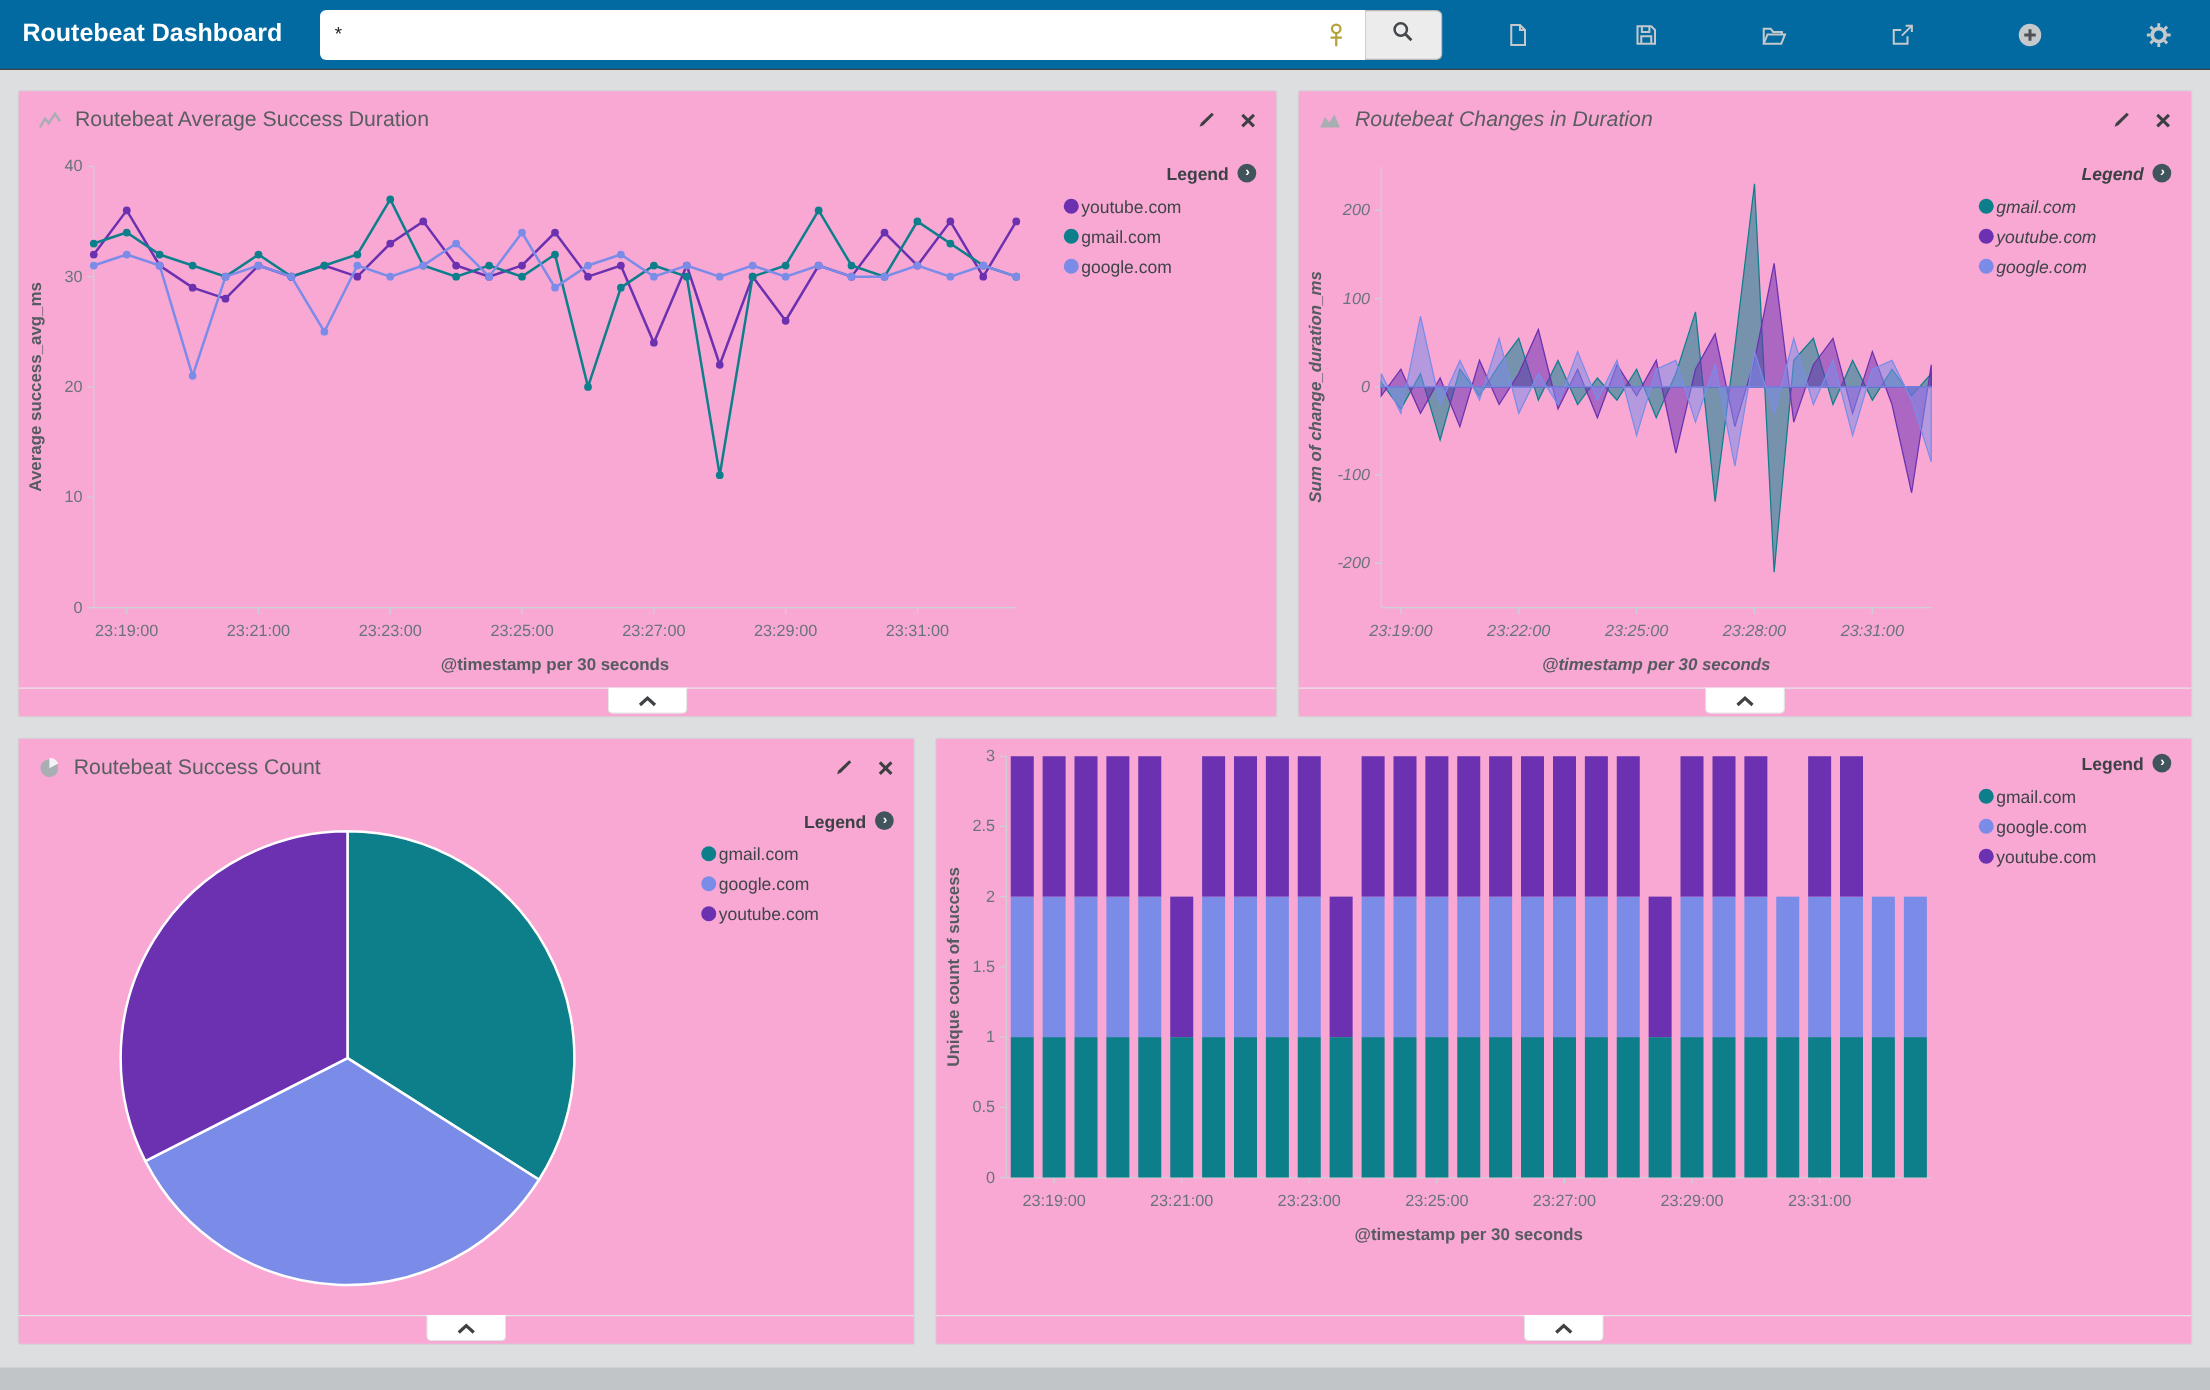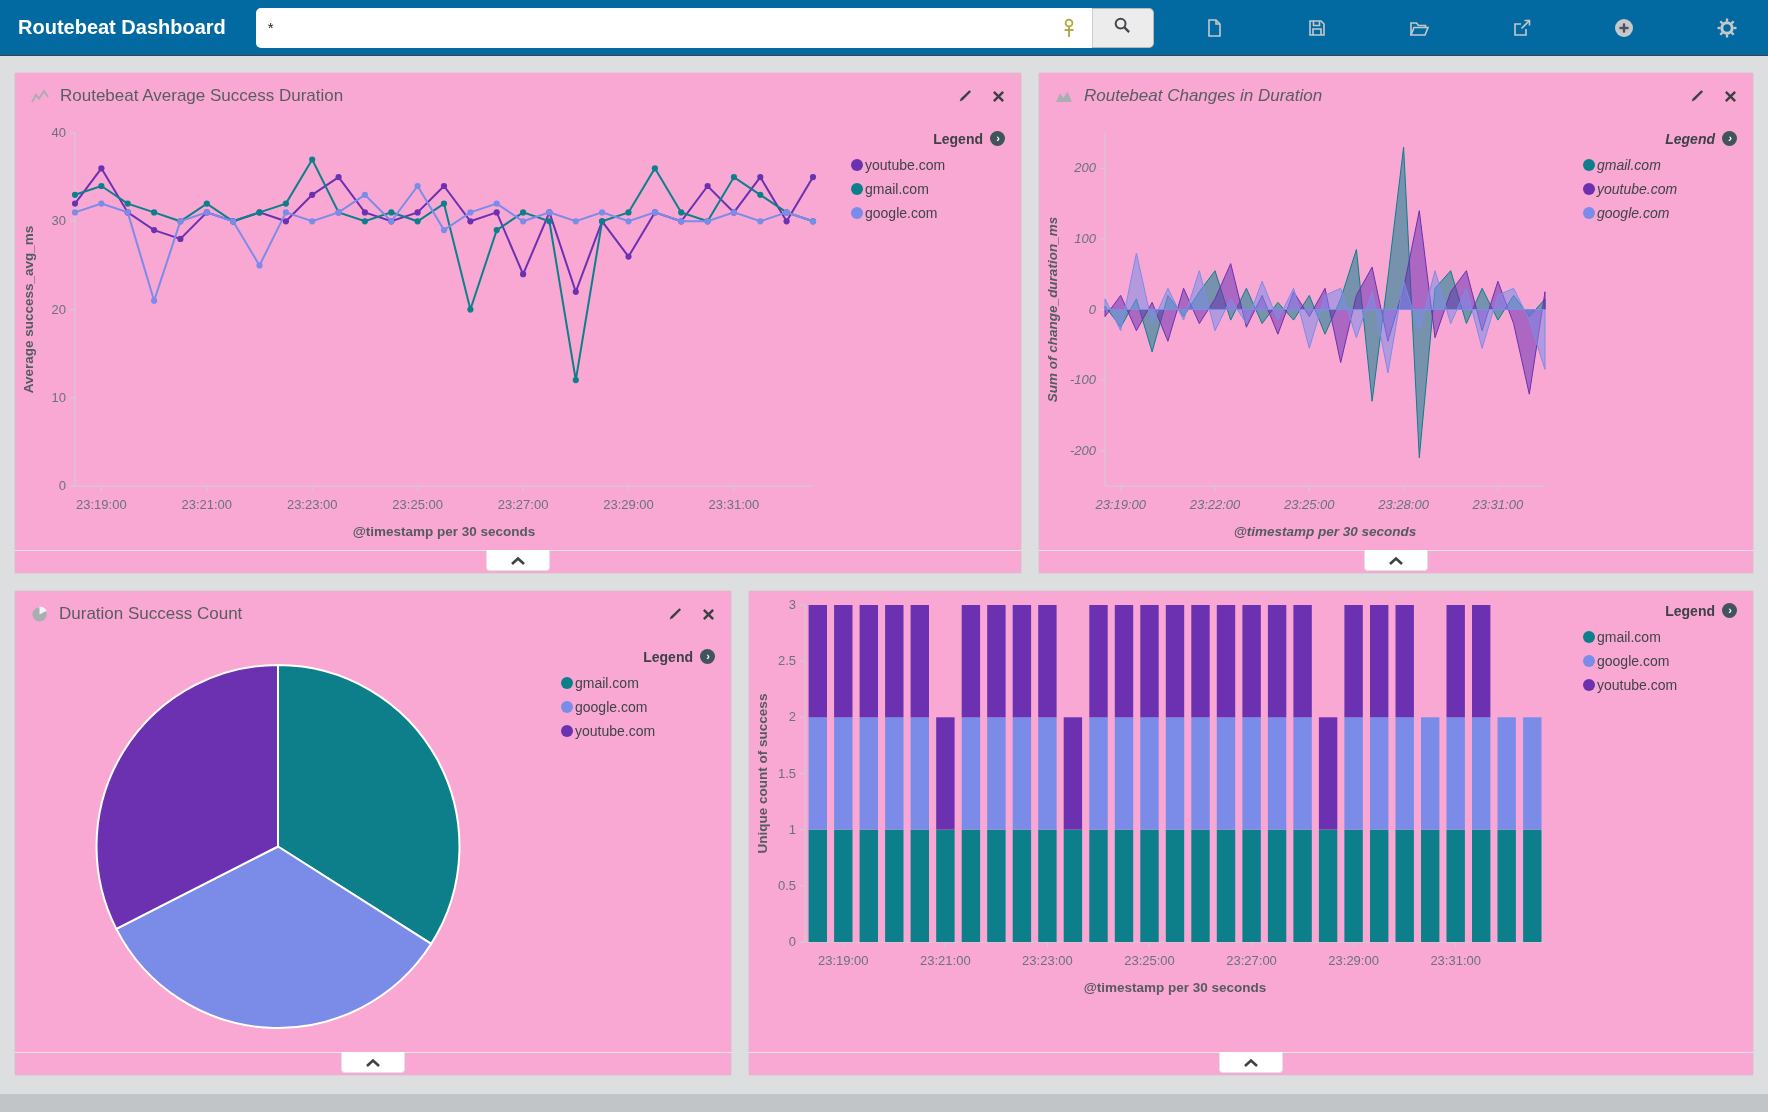--- a/index.html
+++ b/index.html
@@ -390,21 +390,21 @@
   <div class="row row2">
 
     <div class="panel p3">
       <div class="panel-header">
         <span class="ph-icon">
           <svg viewBox="0 0 18 18" width="17" height="17">
             <circle cx="9" cy="9" r="7.5" fill="#a9aeb3"></circle>
             <path d="M9,9 L9,0.5 A8.5,8.5 0 0 1 16.5,5 Z" fill="#fff" opacity="0.85"></path>
           </svg>
         </span>
-        <span class="panel-title">Duration Success Count</span>
+        <span class="panel-title">Routebeat Success Count</span>
         <span class="ph-actions">
           <span class="ph-action">
             <svg viewBox="0 0 16 16" width="15" height="15">
                 <path d="M13.2,1.2 l1.8,1.8 L6,12 l-3.2,1.3 L4,10 Z" fill="#3c4043"></path>
               </svg>
           </span>
           <span class="ph-action">
             <svg viewBox="0 0 14 14" width="13" height="13">
                 <line x1="2" y1="2" x2="12" y2="12" stroke="#3c4043" stroke-width="2.6"></line>
                 <line x1="12" y1="2" x2="2" y2="12" stroke="#3c4043" stroke-width="2.6"></line>

